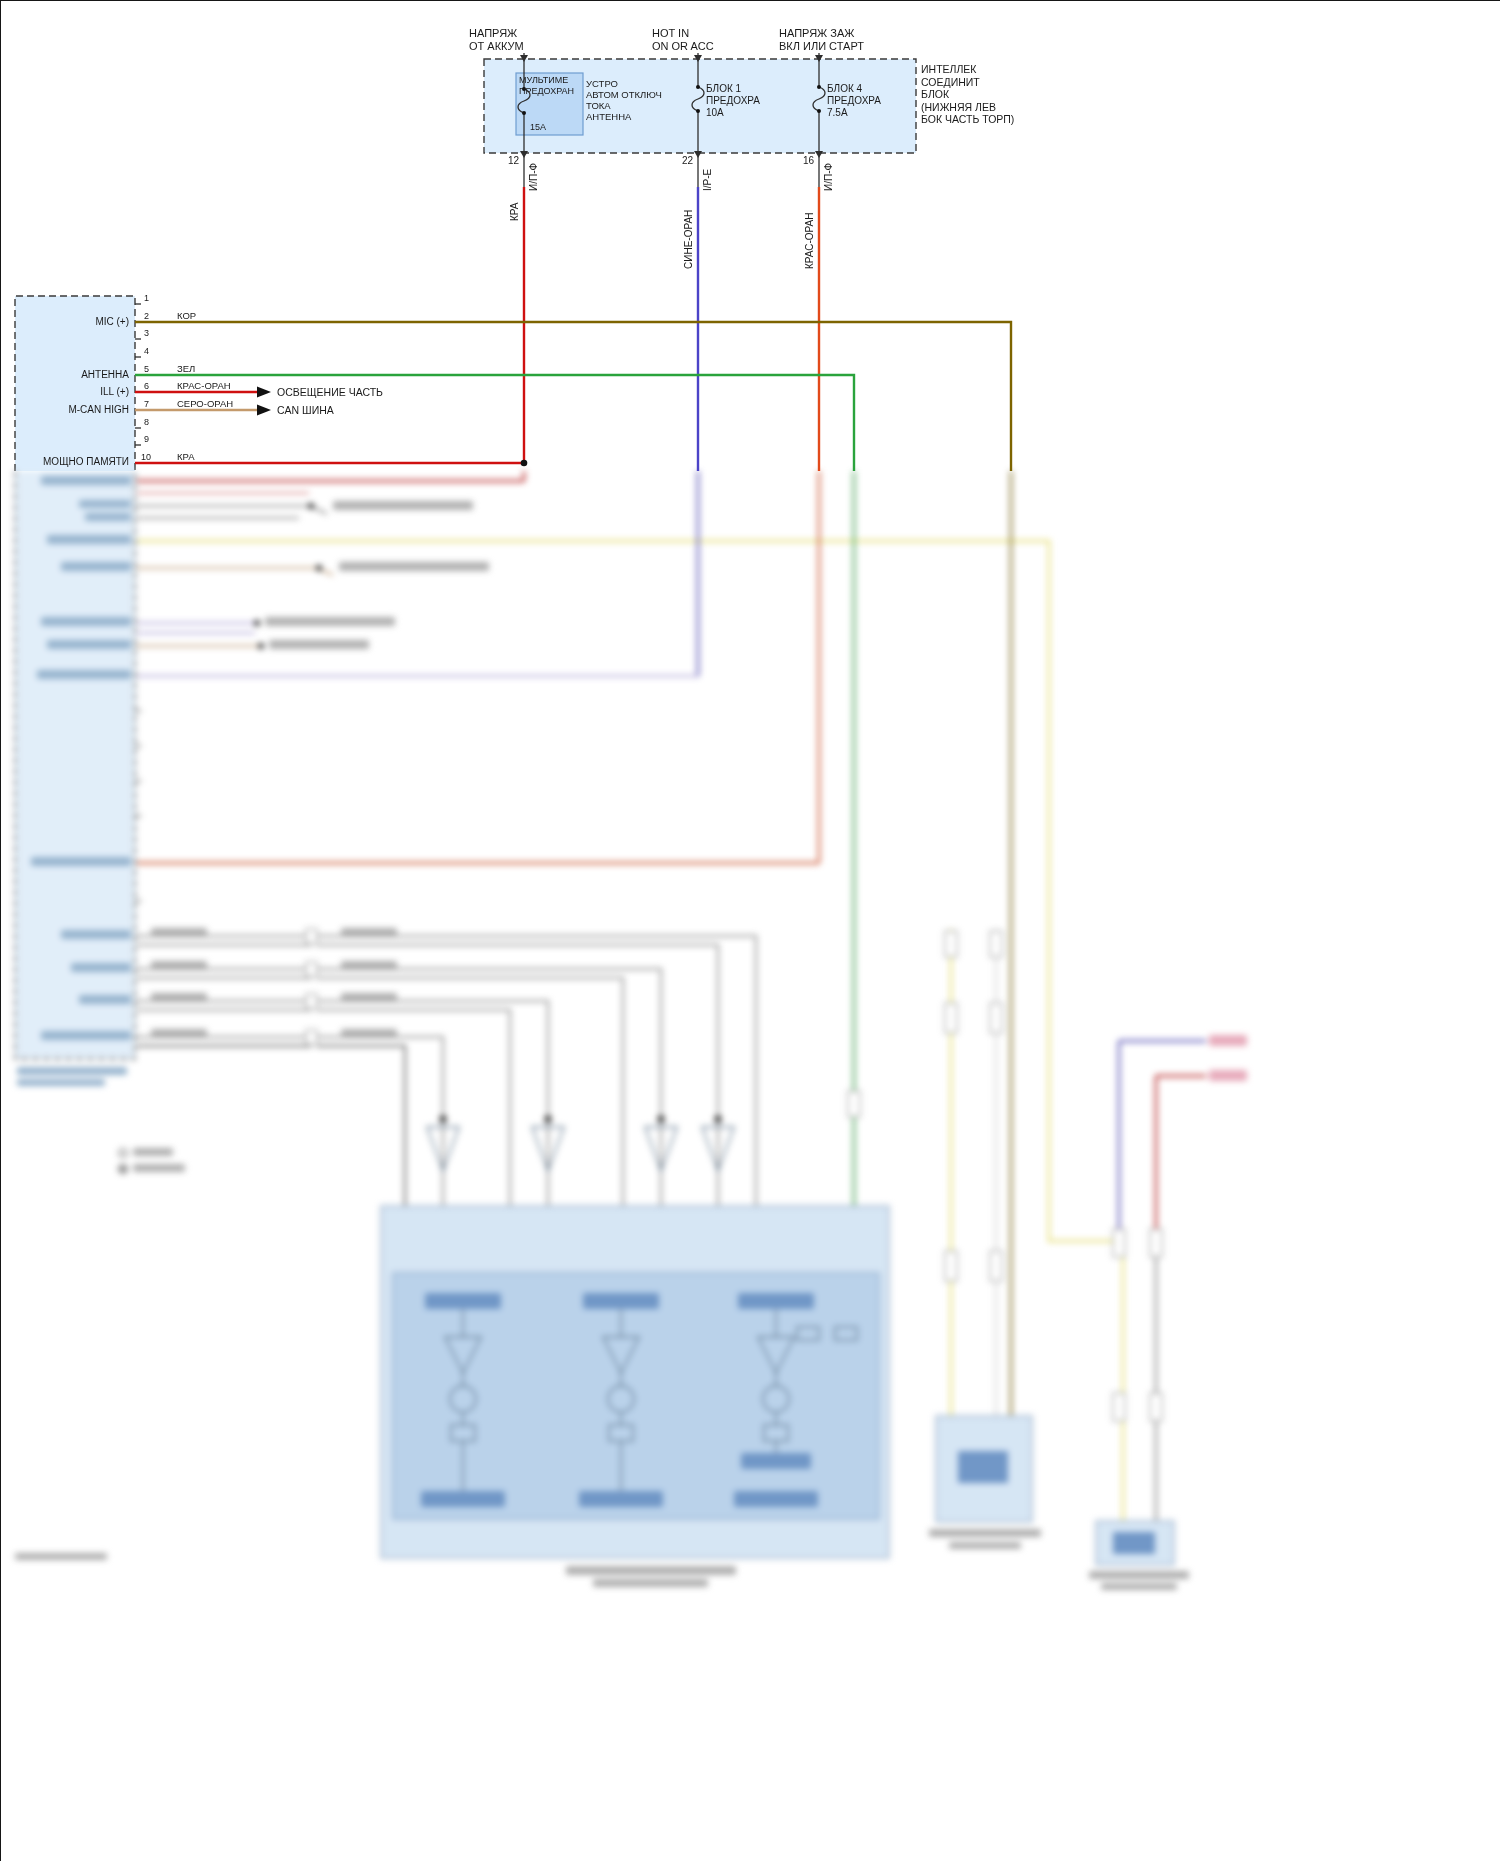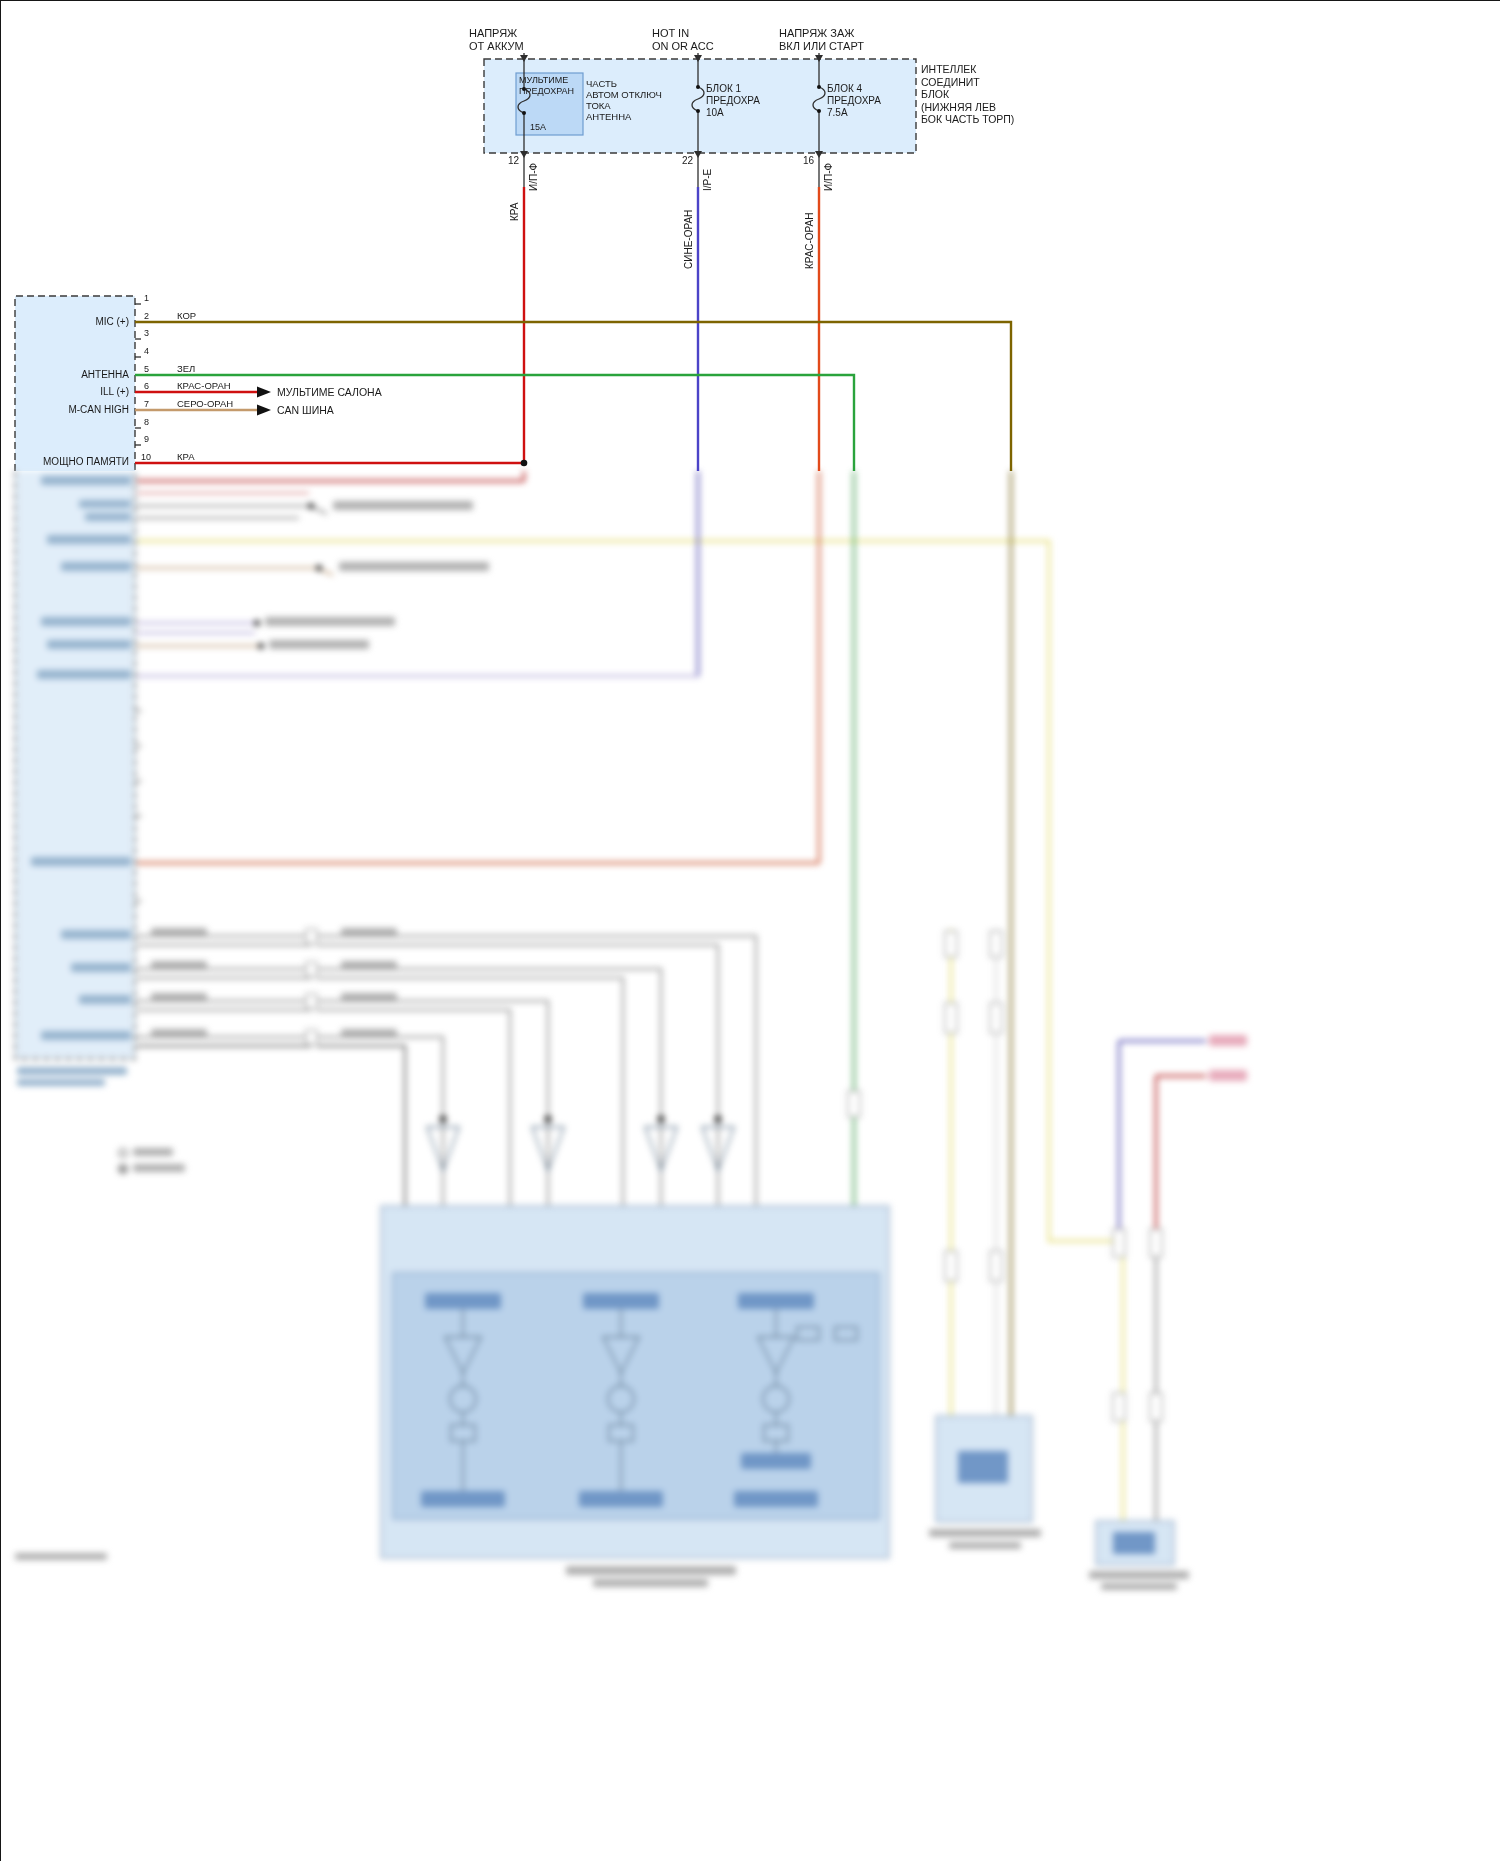--- a/index.html
+++ b/index.html
@@ -374,21 +374,21 @@
     <div>НАПРЯЖ ЗАЖ</div>
     <div>ВКЛ ИЛИ СТАРТ</div>
   </div>
 
   <div class="lbl f9" style="left:518px;top:74px">
     <div>МУЛЬТИМЕ</div>
     <div>ПРЕДОХРАН</div>
   </div>
   <div class="lbl f9" style="left:529px;top:121px">15А</div>
   <div class="lbl f95" style="left:585px;top:77px">
-    <div>ЧАСТЬ</div>
+    <div>УСТРО</div>
     <div>АВТОМ ОТКЛЮЧ</div>
     <div>ТОКА</div>
     <div>АНТЕННА</div>
   </div>
   <div class="lbl f10" style="left:705px;top:82px">
     <div>БЛОК 1</div>
     <div>ПРЕДОХРА</div>
     <div>10А</div>
   </div>
   <div class="lbl f10" style="left:826px;top:82px">
@@ -432,16 +432,16 @@
   <div class="lbl f10 rt" style="left:12px;top:385px;width:116px">ILL (+)</div>
   <div class="lbl f10 rt" style="left:12px;top:403px;width:116px">M-CAN HIGH</div>
   <div class="lbl f10 rt" style="left:12px;top:455px;width:116px">МОЩНО ПАМЯТИ</div>
 
   <div class="lbl f95" style="left:176px;top:309px">КОР</div>
   <div class="lbl f95" style="left:176px;top:362px">ЗЕЛ</div>
   <div class="lbl f95" style="left:176px;top:379px">КРАС-ОРАН</div>
   <div class="lbl f95" style="left:176px;top:397px">СЕРО-ОРАН</div>
   <div class="lbl f95" style="left:176px;top:450px">КРА</div>
 
-  <div class="lbl f105" style="left:276px;top:385px">МУЛЬТИМЕ САЛОНА</div>
+  <div class="lbl f105" style="left:276px;top:385px">ОСВЕЩЕНИЕ ЧАСТЬ</div>
   <div class="lbl f105" style="left:276px;top:403px">CAN ШИНА</div>
 
 </div>
 
 </body></html>

